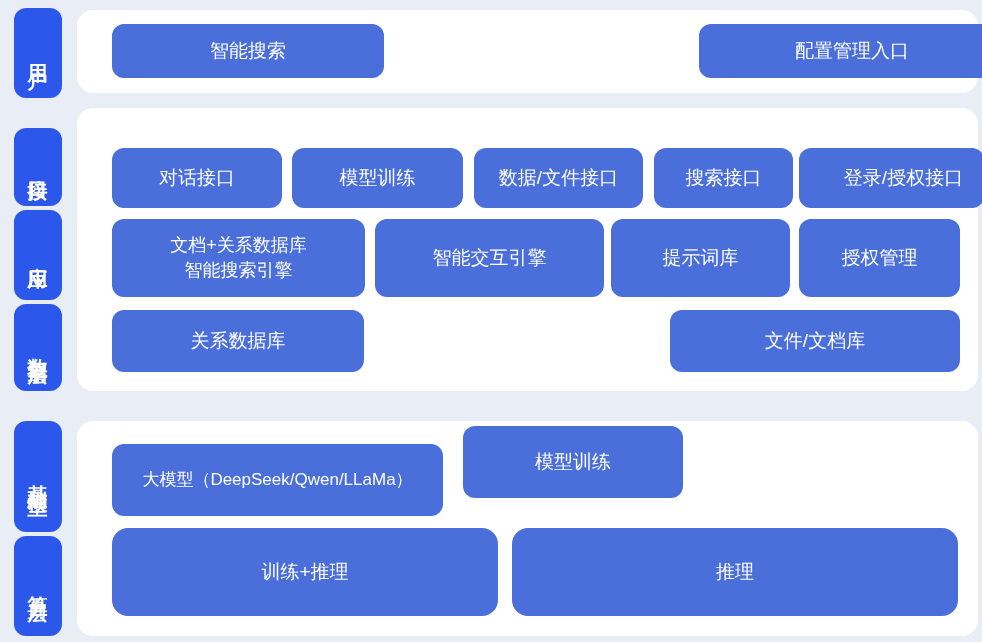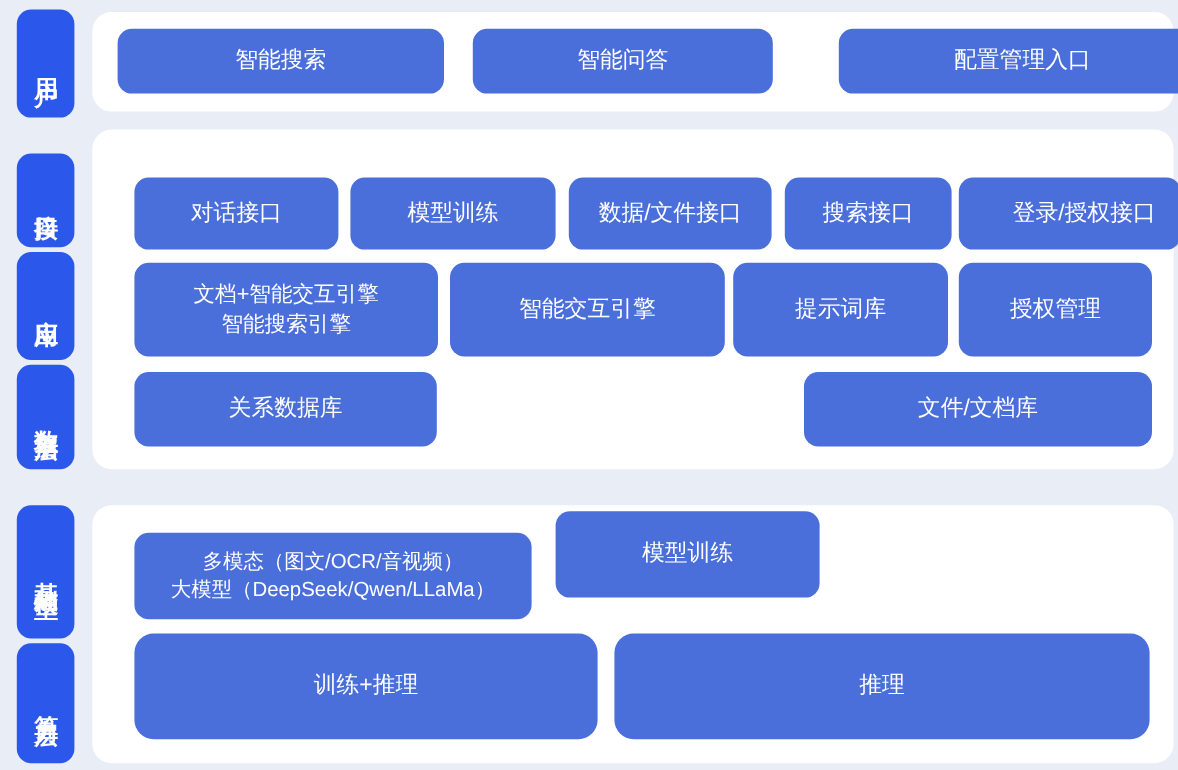--- a/index.html
+++ b/index.html
@@ -65,43 +65,41 @@
   <div class="layer-label" style="top:128px;height:78px;">接口</div>
   <div class="layer-label" style="top:210px;height:90px;">应用</div>
   <div class="layer-label" style="top:304px;height:87px;">数据层</div>
   <div class="layer-label" style="top:421px;height:111px;">基础模型</div>
   <div class="layer-label" style="top:536px;height:100px;">算力层</div>
 
   <div class="panel" style="top:10px;height:83px;"></div>
   <div class="panel" style="top:108px;height:283px;"></div>
   <div class="panel" style="top:421px;height:215px;"></div>
 
-  <div class="block" style="left:98px;top:24px;width:272px;height:54px;">智能搜索</div>
-  <div class="block" style="left:394px;top:24px;width:250px;height:54px;">智能问答</div>
+  <div class="block" style="left:112px;top:24px;width:272px;height:54px;">智能搜索</div>
   <div class="block" style="left:654px;top:24px;width:306px;height:54px;margin-left:45px;">配置管理入口</div>
 
   <div class="block" style="left:112px;top:148px;width:170px;height:60px;">对话接口</div>
   <div class="block" style="left:292px;top:148px;width:171px;height:60px;">模型训练</div>
   <div class="block" style="left:474px;top:148px;width:169px;height:60px;">数据/文件接口</div>
   <div class="block" style="left:654px;top:148px;width:139px;height:60px;">搜索接口</div>
   <div class="block" style="left:799px;top:148px;width:161px;height:60px;padding-left:24px;">登录/授权接口</div>
 
   <div class="block two-line" style="left:112px;top:219px;width:253px;height:78px;">
-    <span>文档+智能交互引擎</span>
+    <span>文档+关系数据库</span>
     <span>智能搜索引擎</span>
   </div>
   <div class="block" style="left:375px;top:219px;width:229px;height:78px;">智能交互引擎</div>
   <div class="block" style="left:611px;top:219px;width:179px;height:78px;">提示词库</div>
   <div class="block" style="left:799px;top:219px;width:161px;height:78px;">授权管理</div>
 
   <div class="block" style="left:112px;top:310px;width:252px;height:62px;">关系数据库</div>
   <div class="block" style="left:670px;top:310px;width:290px;height:62px;">文件/文档库</div>
 
   <div class="block small-line" style="left:112px;top:444px;width:331px;height:72px;">
-    <span>多模态（图文/OCR/音视频）</span>
     <span>大模型（DeepSeek/Qwen/LLaMa）</span>
   </div>
   <div class="block" style="left:463px;top:426px;width:220px;height:72px;">模型训练</div>
 
   <div class="block big" style="left:112px;top:528px;width:386px;height:88px;">训练+推理</div>
   <div class="block big" style="left:512px;top:528px;width:446px;height:88px;">推理</div>
 
 </div>
 
 </body></html>

